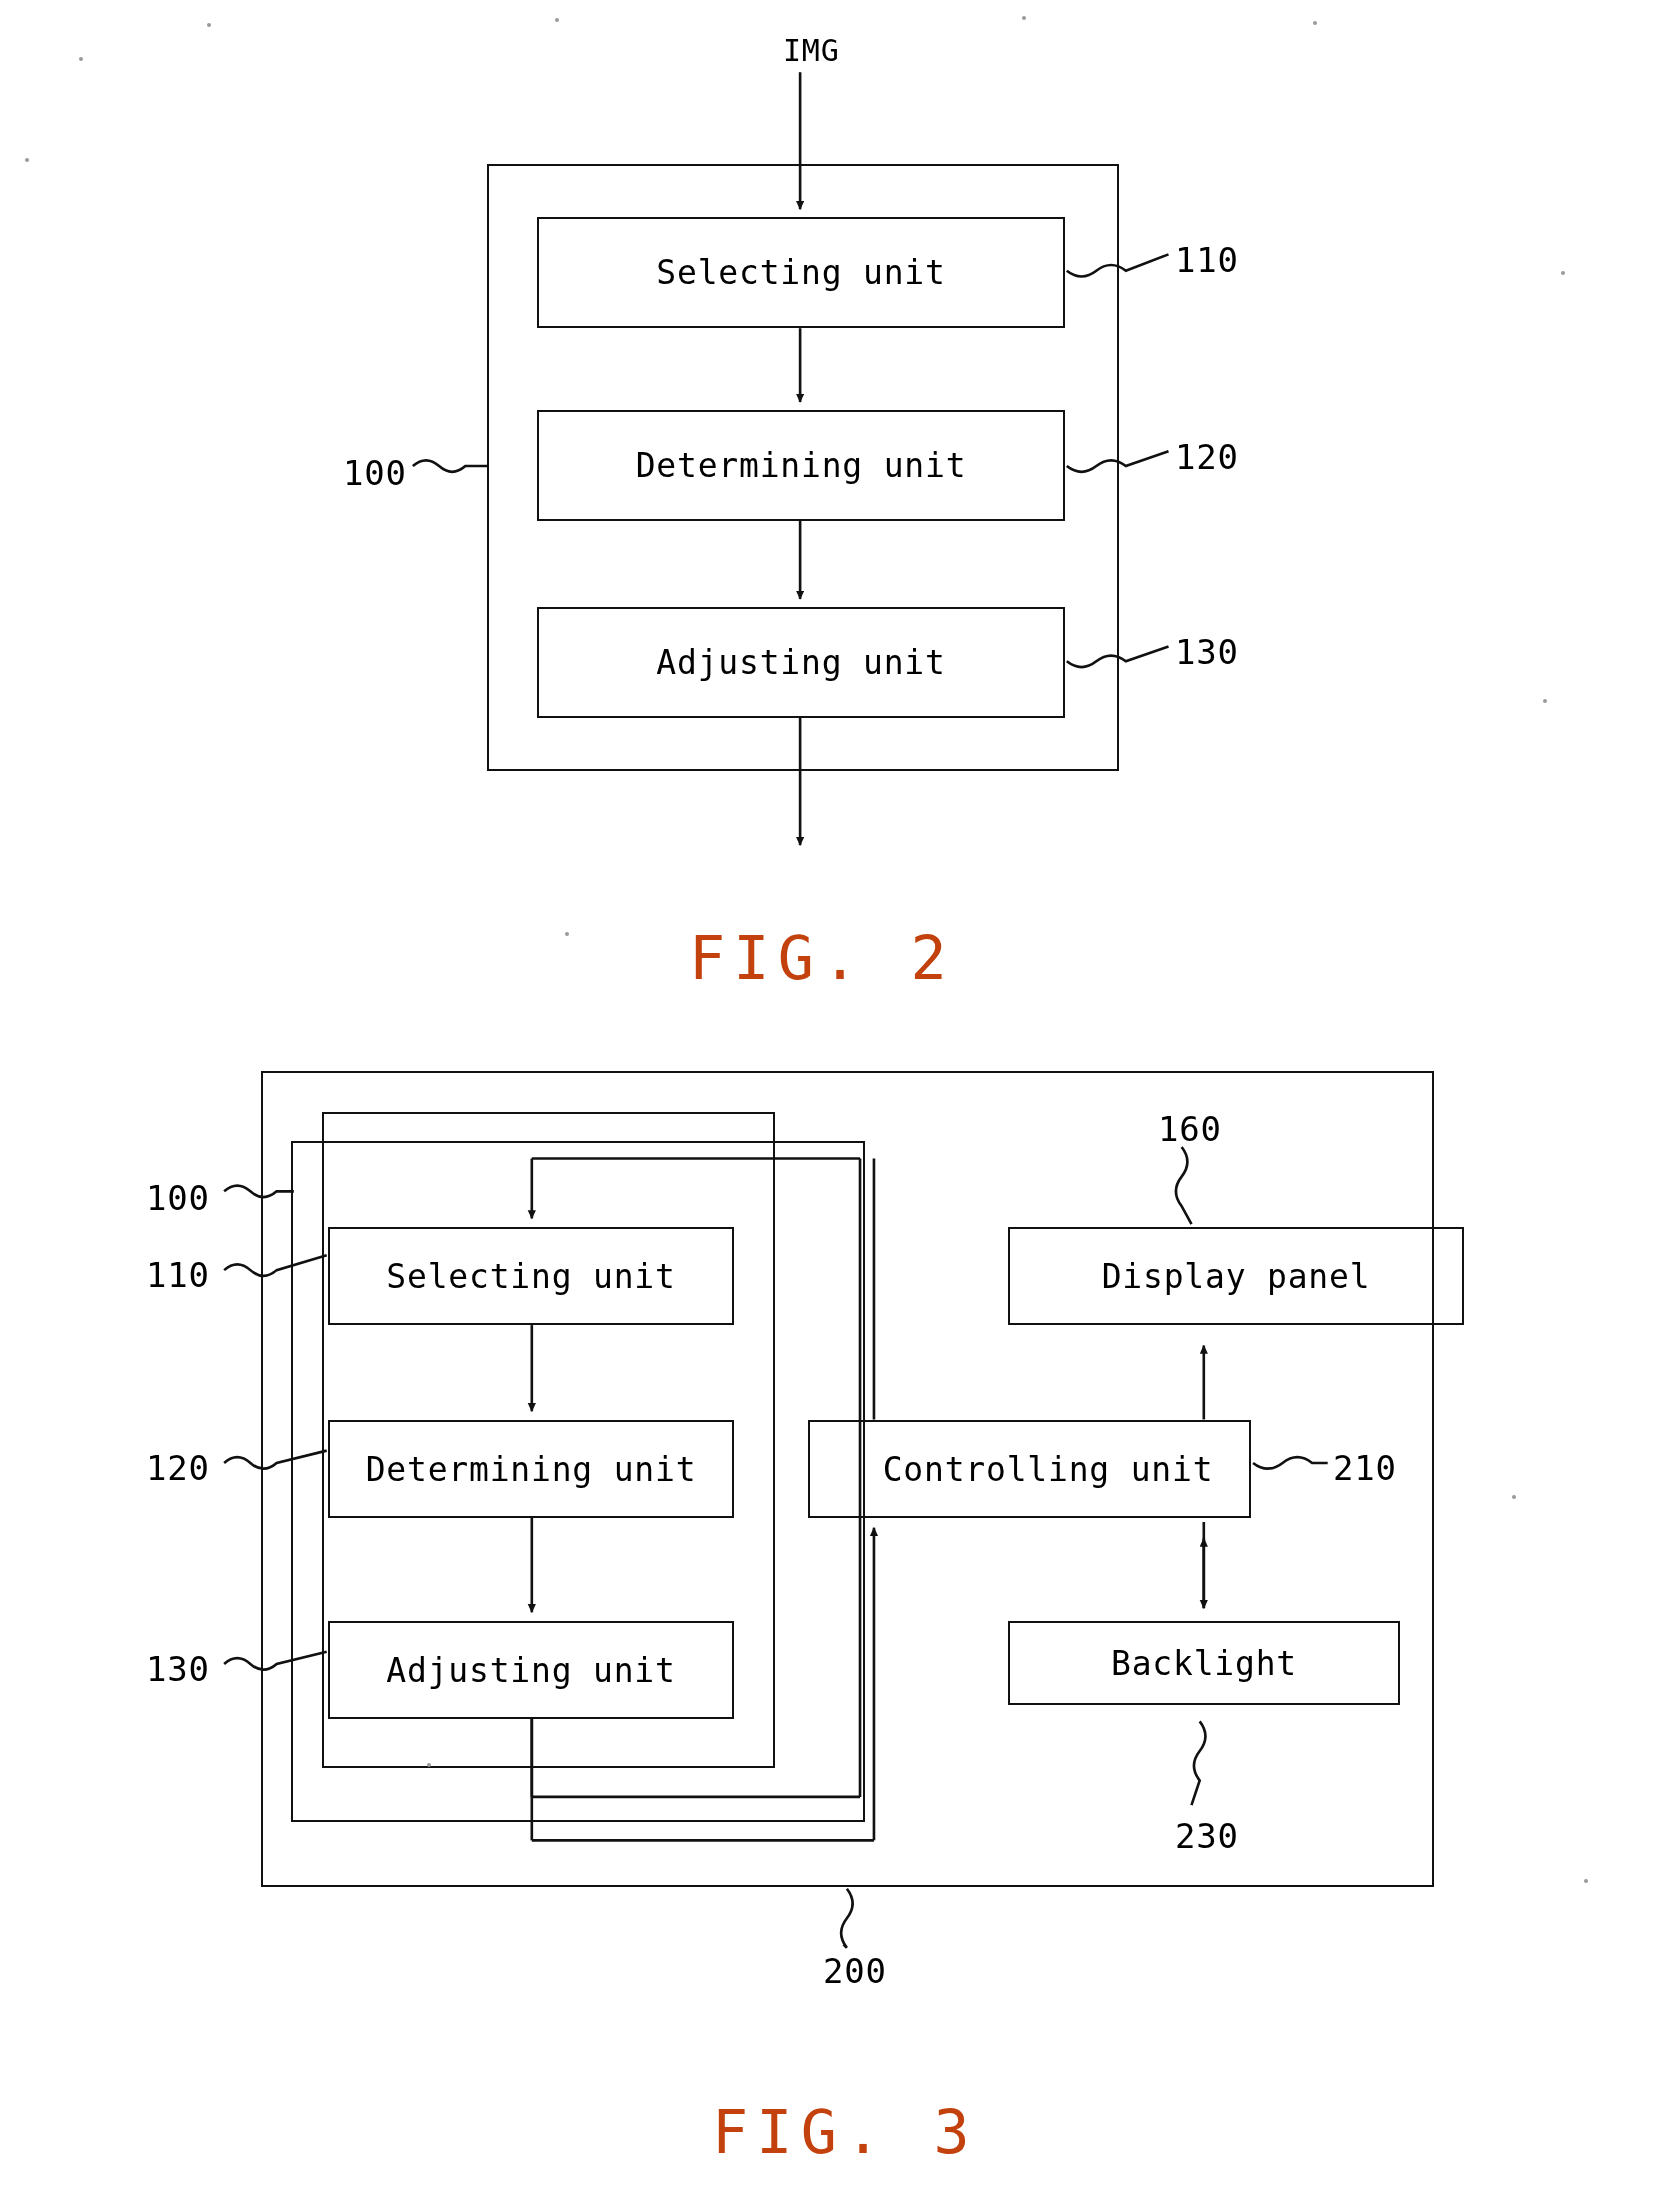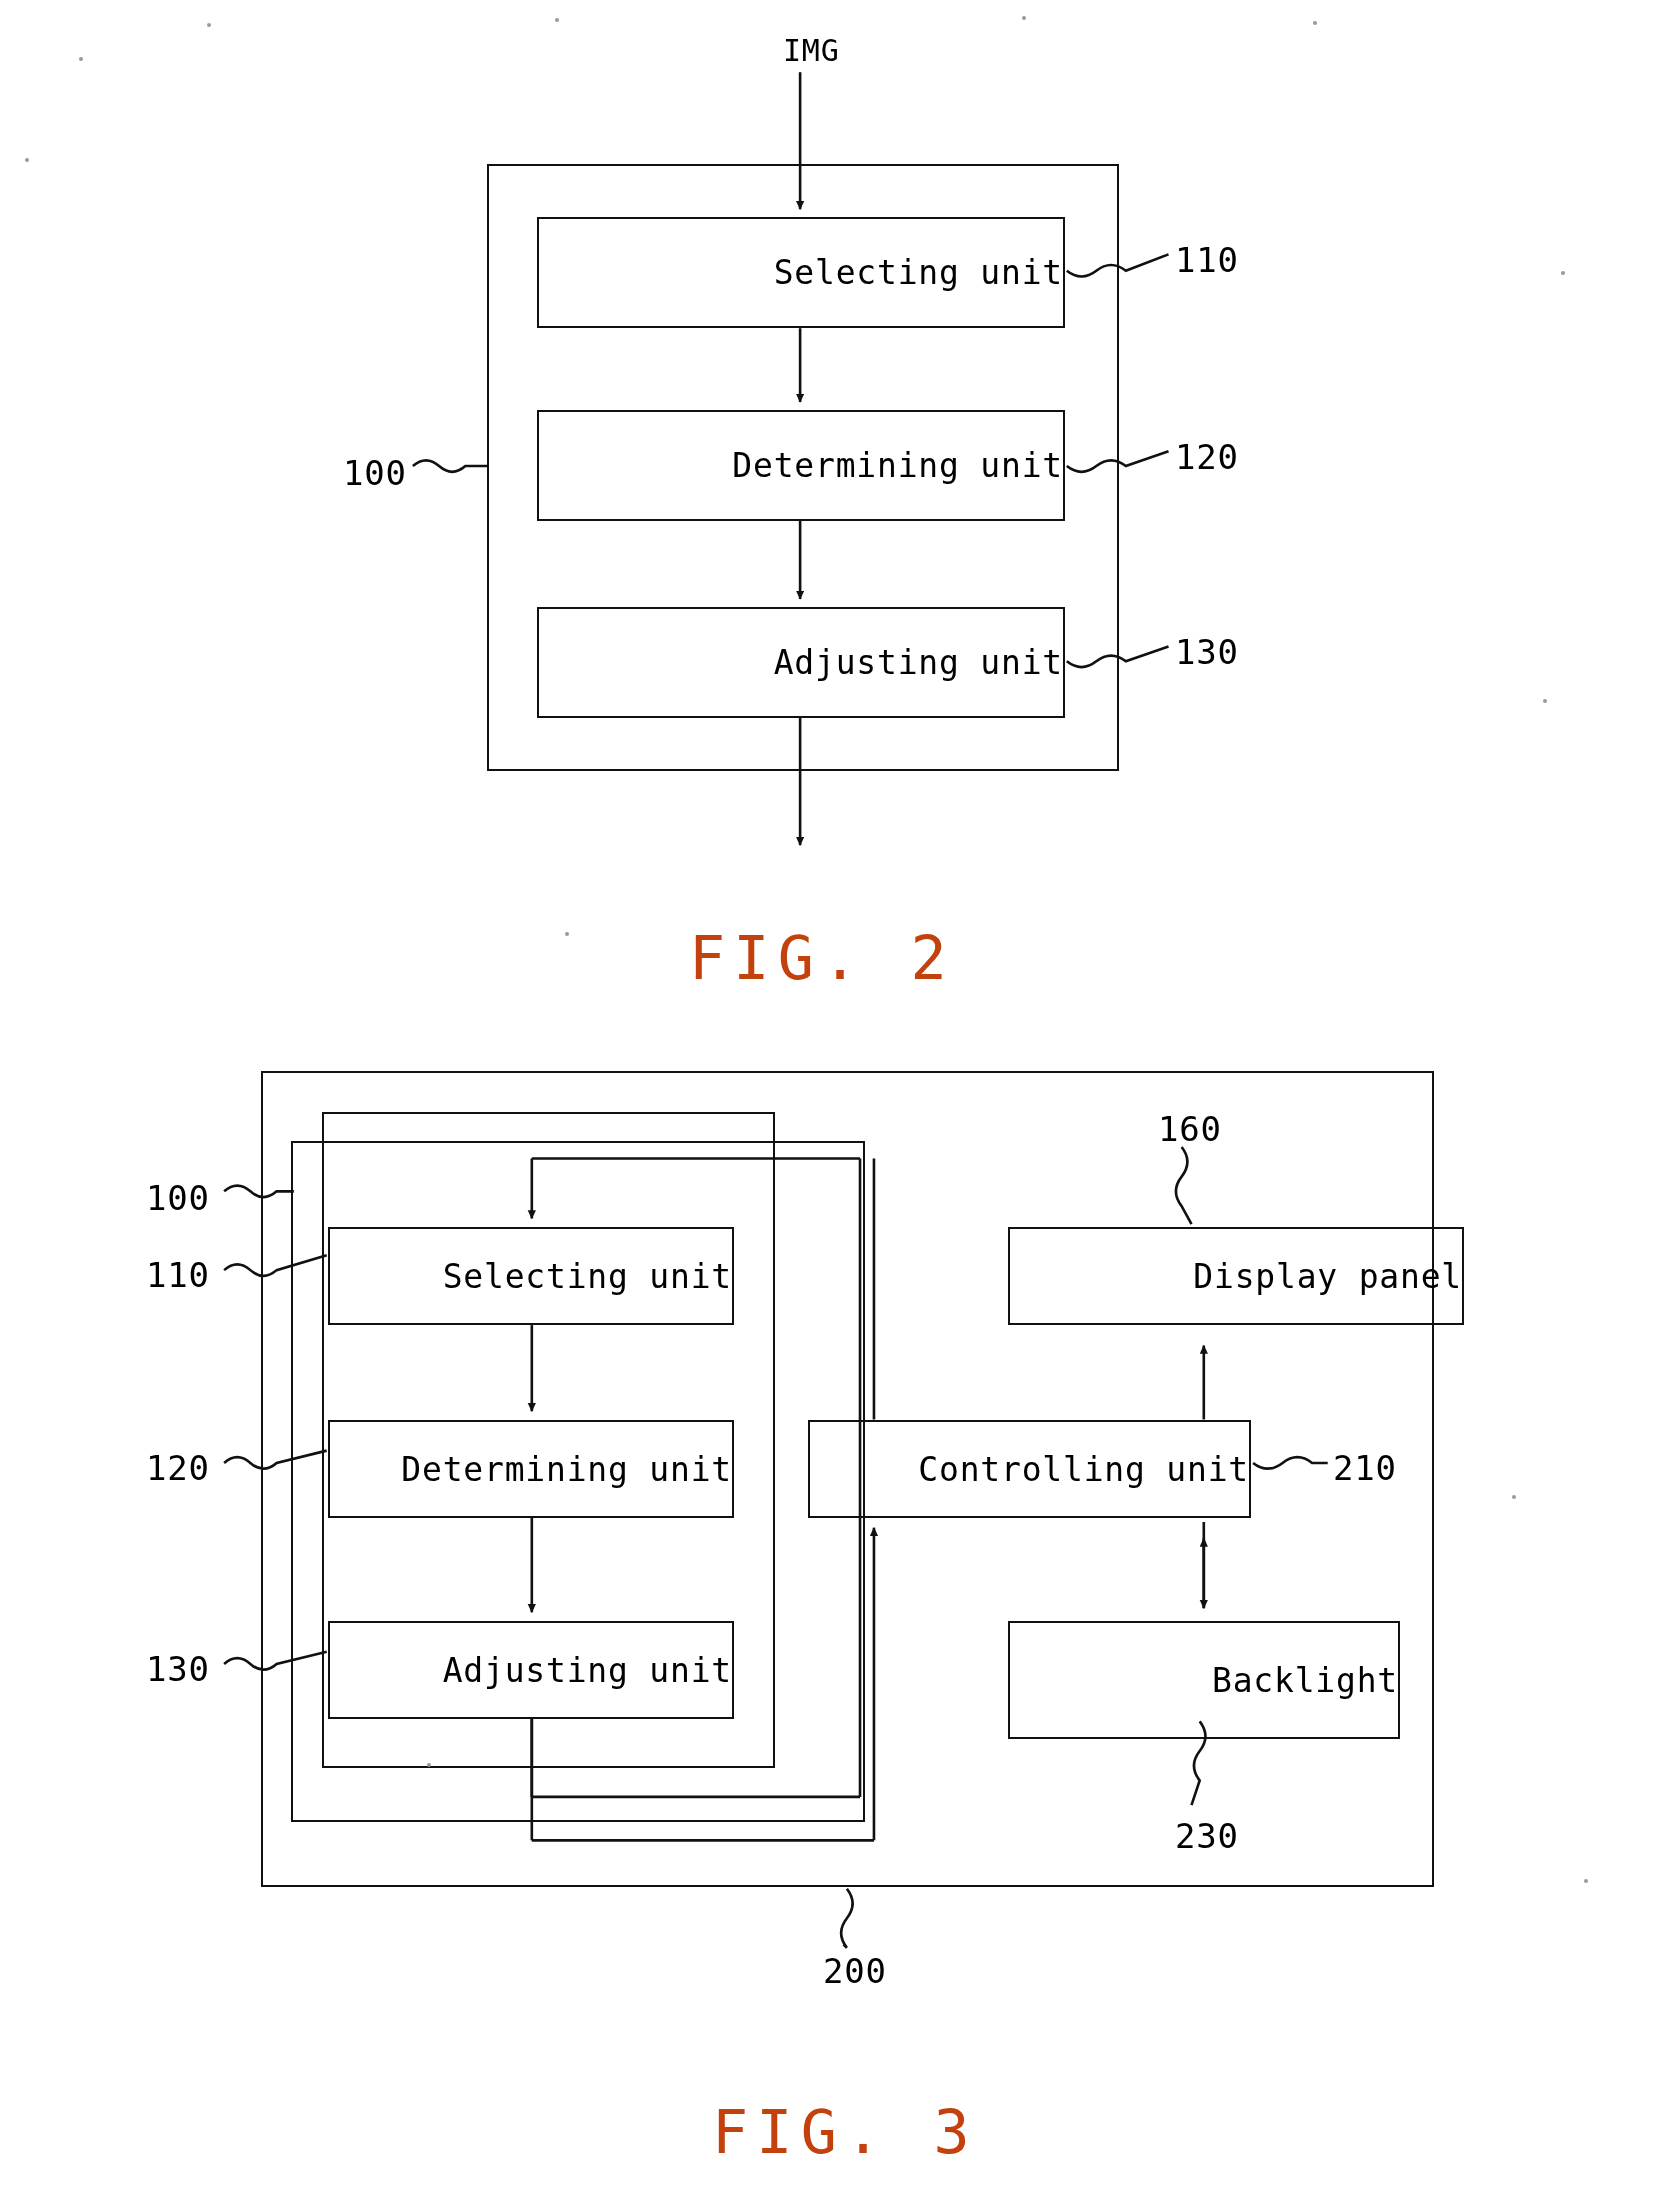--- a/index.html
+++ b/index.html
@@ -20,21 +20,21 @@
     left: 0; top: 0;
     width: 1679px;
     height: 2194px;
   }
   .box {
     position: absolute;
     border: 2.5px solid #111;
     background: transparent;
     display: flex;
     align-items: center;
-    justify-content: flex-end;
+    justify-content: center;
     box-sizing: border-box;
   }
   .box-label {
     font-size: 33px;
     letter-spacing: 0.8px;
     white-space: nowrap;
     color: #000;
   }
   .outer {
     position: absolute;
@@ -124,21 +124,21 @@
   </div>
 
   <div class="box" style="left:808px; top:1420px; width:443px; height:98px;padding-left:37px;">
     <span class="box-label">Controlling unit</span>
   </div>
 
   <div class="box" style="left:1008px; top:1227px; width:456px; height:98px;">
     <span class="box-label">Display panel</span>
   </div>
 
-  <div class="box" style="left:1008px; top:1621px; width:392px; height:118px;">
+  <div class="box" style="left:1008px; top:1621px; width:392px; height:84px;">
     <span class="box-label">Backlight</span>
   </div>
 
   <div class="ref" style="left:146px; top:1178px;">100</div>
   <div class="ref" style="left:146px; top:1255px;">110</div>
   <div class="ref" style="left:146px; top:1448px;">120</div>
   <div class="ref" style="left:146px; top:1649px;">130</div>
   <div class="ref" style="left:1158px; top:1109px;">160</div>
   <div class="ref" style="left:1333px; top:1448px;">210</div>
   <div class="ref" style="left:1175px; top:1816px;">230</div>

